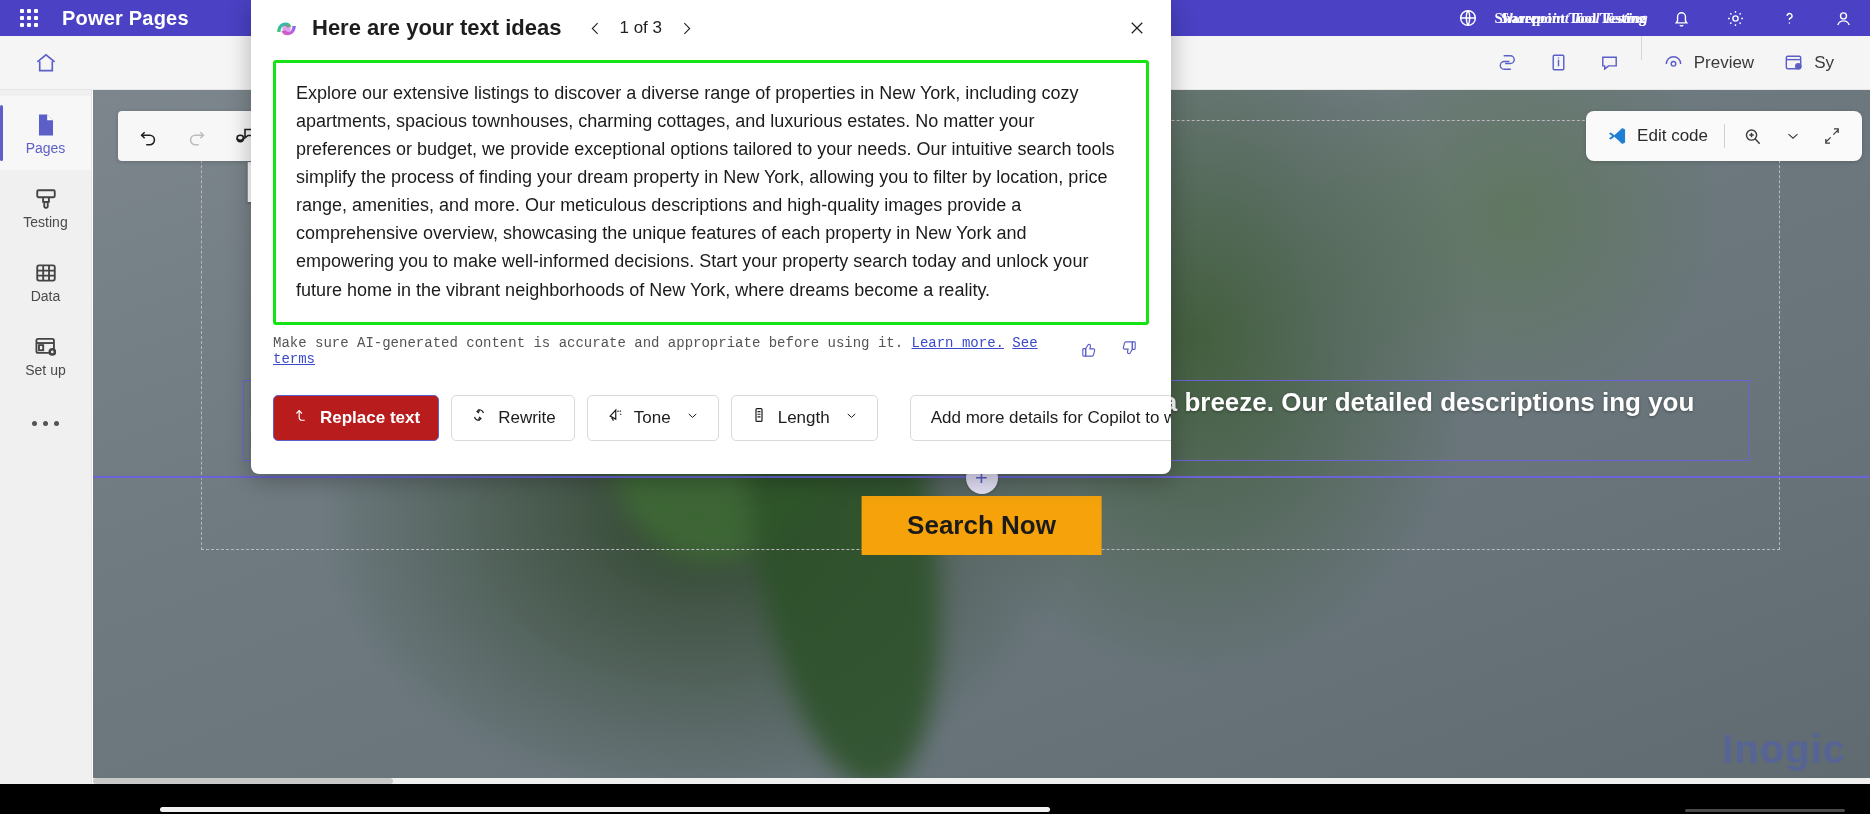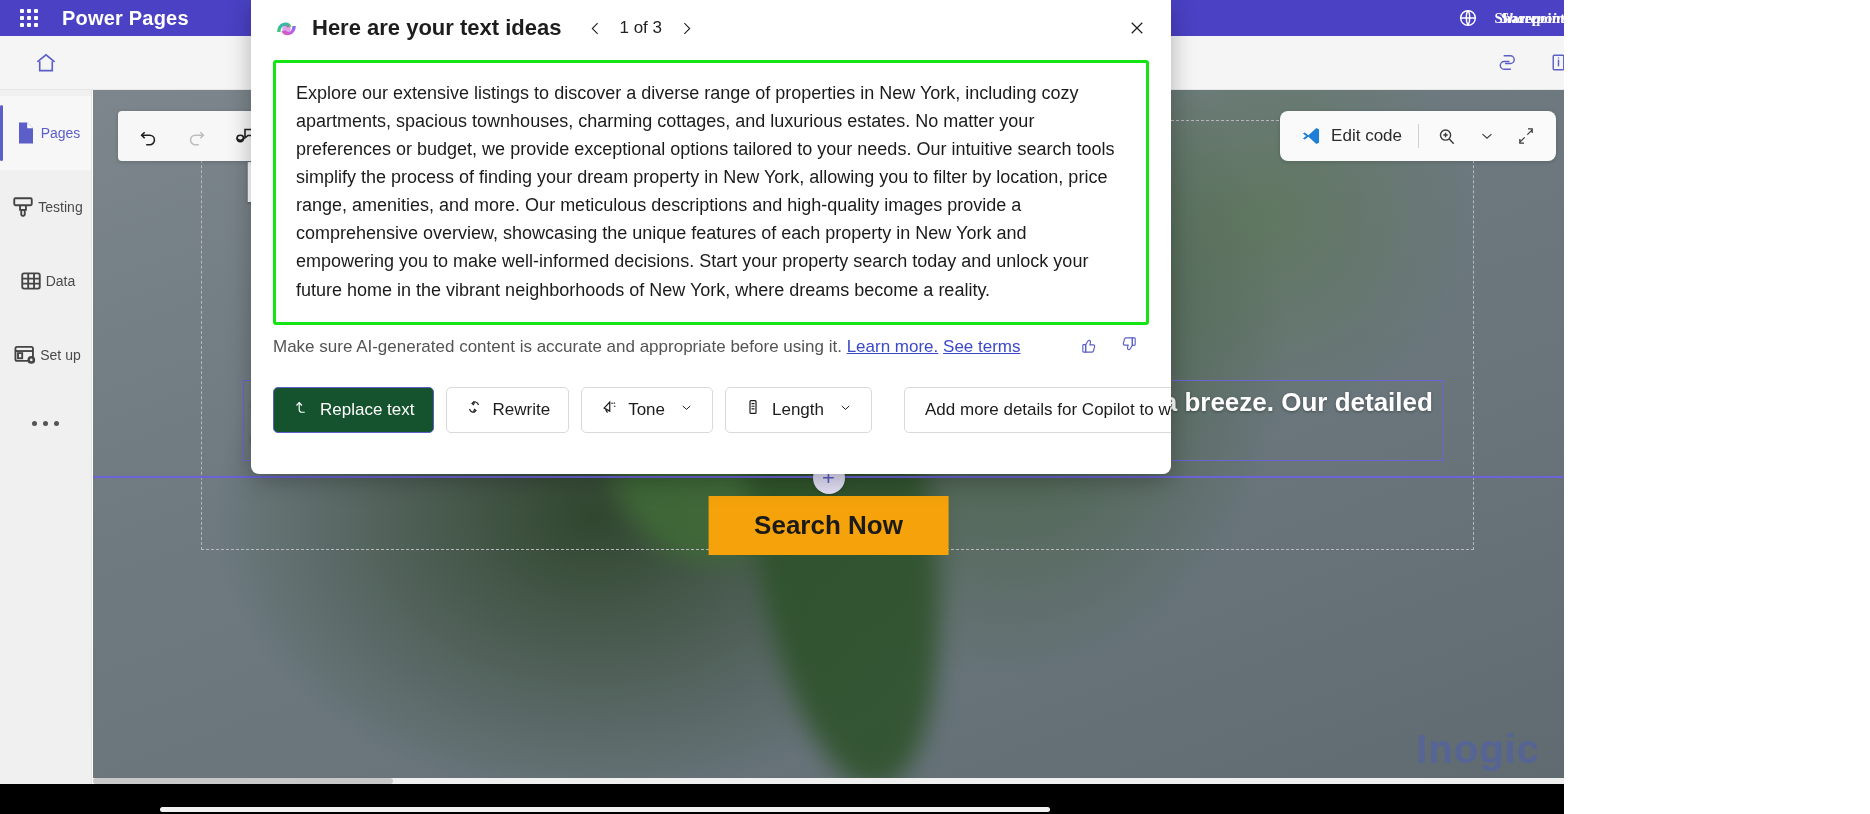--- a/index.html
+++ b/index.html
@@ -2,21 +2,21 @@
 <html><head>
 <meta charset="utf-8">
 <style>
   * { box-sizing: border-box; margin: 0; padding: 0; }
   html, body {
     width: 1870px; height: 814px;
     overflow: hidden;
     font-family: "Liberation Sans", sans-serif;
     background: #ffffff;
   }
-  #root { position: relative; width: 1564px; height: 814px; overflow: hidden; }
+  #root { position: relative; width: 1870px; height: 814px; overflow: hidden; }
 
   
   .appbar {
     position: absolute; left: 0; top: 0; width: 1870px; height: 36px;
     background: #4a41c4; display: flex; align-items: center;
     color: #ffffff;
   }
   .waffle { margin-left: 18px; width: 22px; height: 22px; display: grid;
     grid-template-columns: repeat(3, 4px); grid-template-rows: repeat(3, 4px);
     gap: 3px; align-content: center; justify-content: center; cursor: pointer; }
@@ -44,21 +44,21 @@
     color: #3b3a39; font-size: 17px; cursor: pointer; }
   .cbtn svg { stroke: #5b5fc7; fill: none; stroke-width: 1.5; }
   .cb-sep { width: 1px; height: 24px; background: #d6d6d6; margin: 0 6px; }
 
   
   .rail {
     position: absolute; left: 0; top: 90px; width: 92px; height: 724px;
     background: #f0f0f0; border-right: 1px solid #e3e3e3;
     display: flex; flex-direction: column; align-items: stretch; padding-top: 6px;
   }
-  .rail-item { position: relative; height: 74px; display: flex; flex-direction: row;
+  .rail-item { position: relative; height: 74px; display: flex; flex-direction: column;
     align-items: center; justify-content: center; cursor: pointer; }
   .rail-item.active { background: #f7f7f7; }
   .rail-item.active::before {
     content: ""; position: absolute; left: 0; top: 9px; bottom: 9px; width: 3px;
     background: #5b5fc7; border-radius: 2px;
   }
   .rail-ico { width: 30px; height: 30px; display: flex; align-items: center; justify-content: center; }
   .rail-ico svg { stroke: #444; fill: none; stroke-width: 1.6; }
   .rail-item.active .rail-ico svg { stroke: none; fill: #5b5fc7; }
   .rail-lbl { font-size: 14px; color: #4a4a4a; }
@@ -163,32 +163,32 @@
     align-items: center; justify-content: center; cursor: pointer; }
   .dlg-close svg { stroke: #1d1d1d; fill: none; stroke-width: 1.6; }
 
   .idea-box {
     margin: 4px 22px 0 22px; border: 3px solid #14e414; border-radius: 3px;
     padding: 16px 20px 18px 20px; background: #fff;
   }
   .idea-text { font-size: 18px; line-height: 1.56; color: #1b1b1b; }
 
   .disclaimer-row { display: flex; align-items: center; padding: 10px 22px 0 22px; }
-  .disclaimer { font-size: 17px; color: #545454; }
+  .disclaimer { font-size: 14px; color: #545454; font-family: Liberation Mono, monospace; }
   .disclaimer a { color: #3b49c9; text-decoration: underline; }
   .feedback { margin-left: auto; display: flex; gap: 20px; padding-right: 10px; }
   .feedback svg { stroke: #5b5fc7; fill: none; stroke-width: 1.4; cursor: pointer; }
 
   .actions { display: flex; align-items: center; gap: 12px; padding: 28px 22px 0 22px; }
   .btn {
     height: 46px; display: flex; align-items: center; gap: 10px; padding: 0 18px;
     border: 1px solid #d9d9d9; border-radius: 5px; background: #fff;
     font-size: 17px; color: #1c1c1c; cursor: pointer; white-space: nowrap;
   }
-  .btn.primary { background: #14532d; color: #fff; border-color: #5b5fc7; font-weight: 400; }
+  .btn.primary { background: #b91c1c; color: #fff; border-color: #5b5fc7; font-weight: 700; }
   .btn svg { stroke: currentColor; fill: none; stroke-width: 1.6; }
   .btn .chev { margin-left: 4px; }
   .act-sep { width: 1px; height: 34px; background: #e0e0e0; margin: 0 4px; }
   .btn.wide { flex: none; padding: 0 20px; }
 
   
   .taskbar {
     position: absolute; left: 0; bottom: 0; width: 1870px; height: 30px;
     background: #000000;
   }

